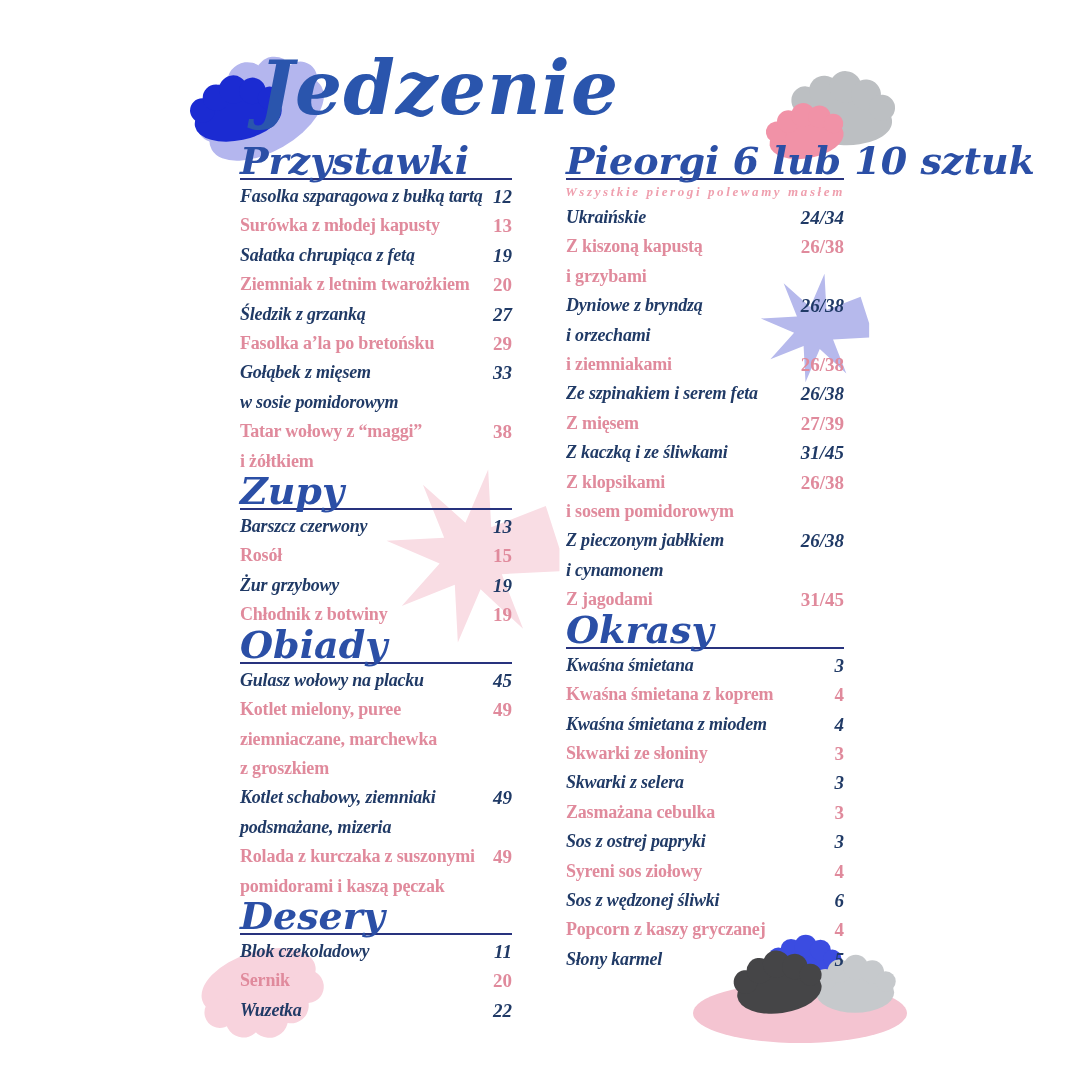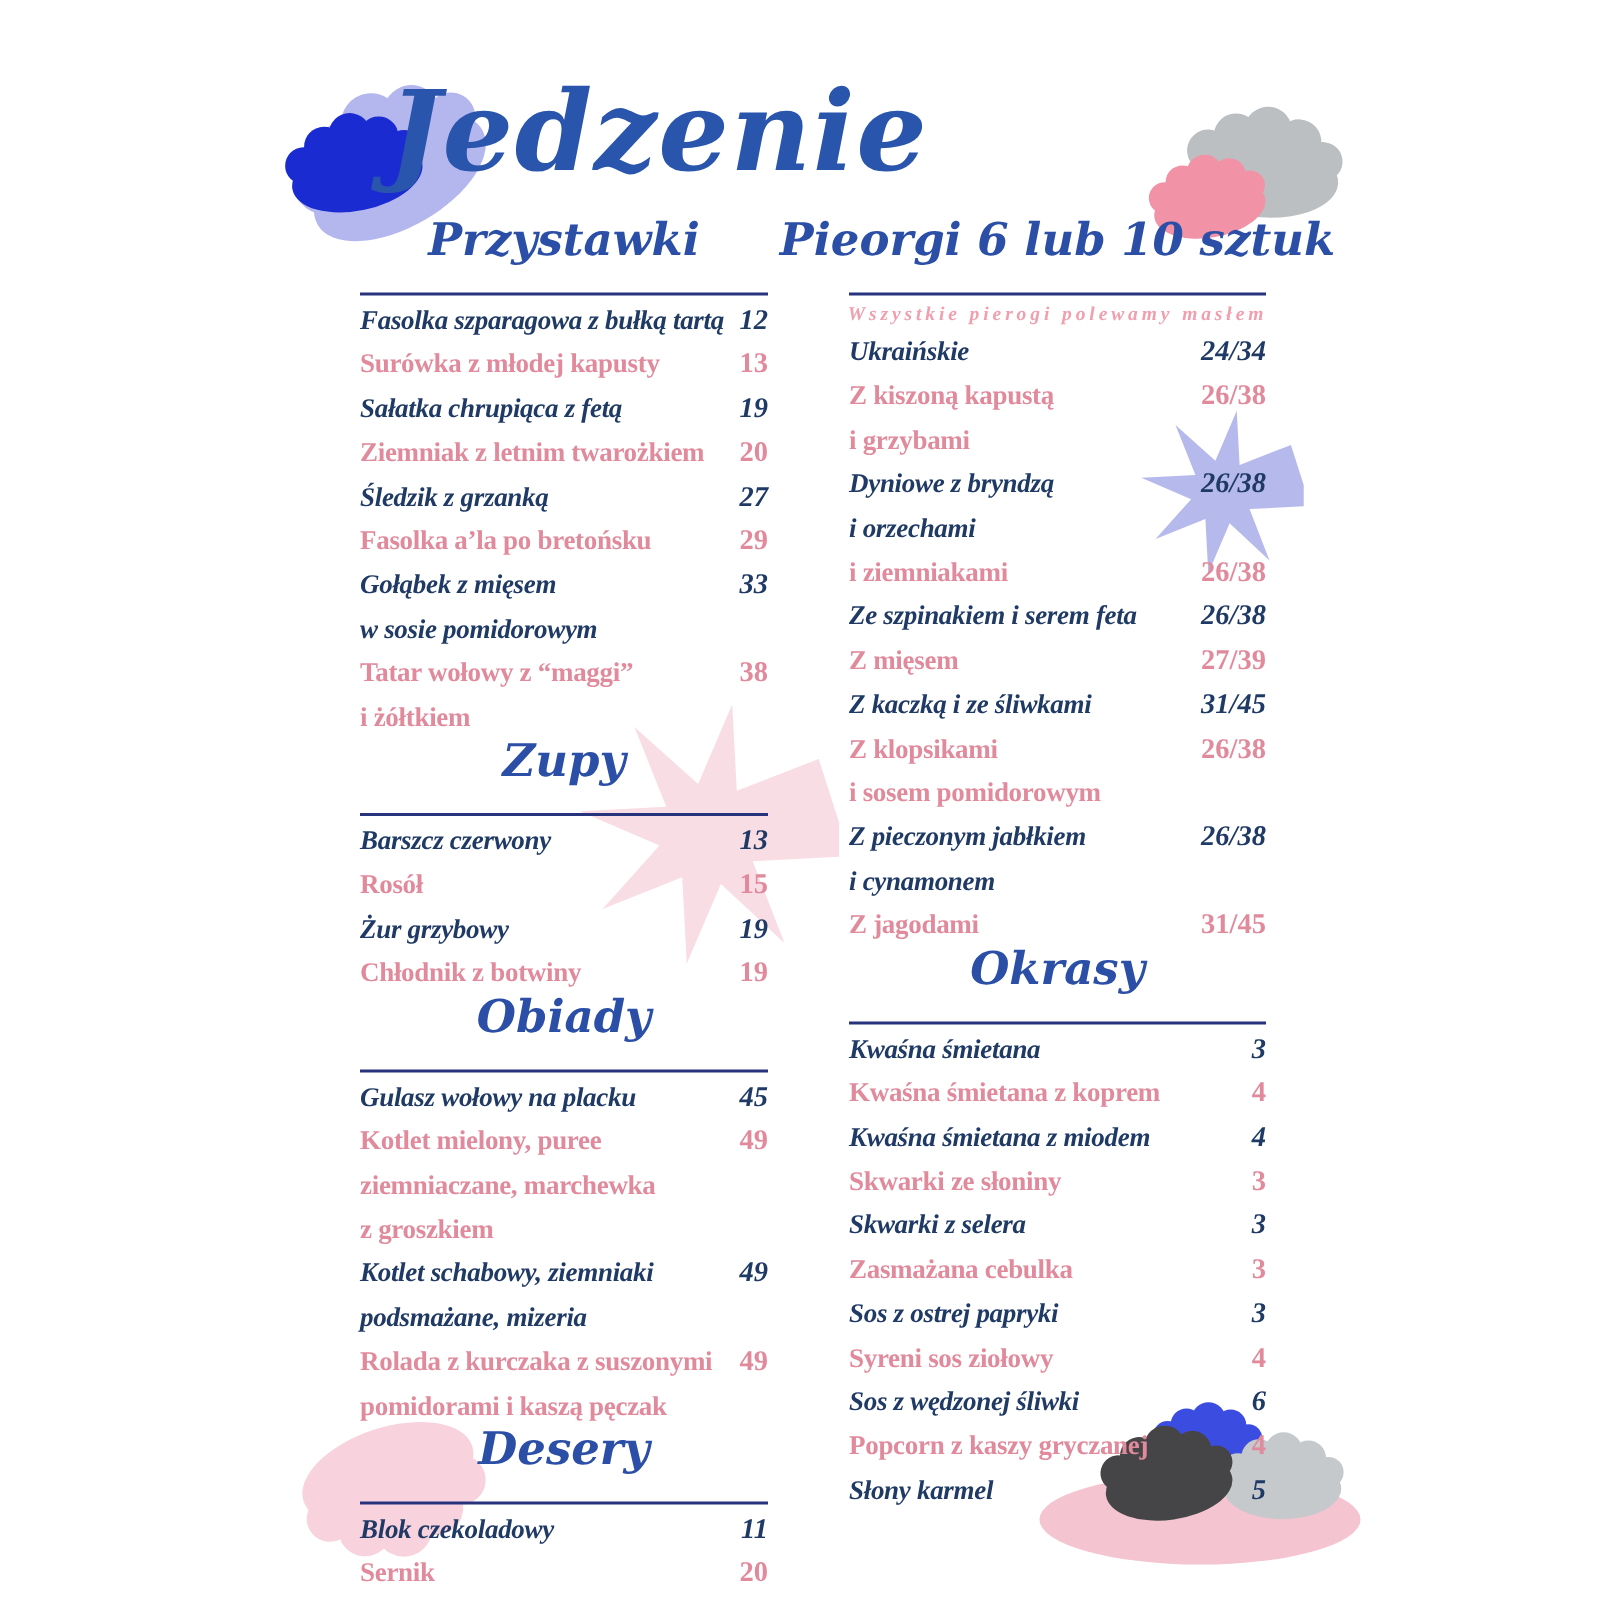--- a/index.html
+++ b/index.html
@@ -10,24 +10,24 @@
   .deco svg{display:block;width:100%;height:100%;overflow:visible;}
   .base-ellipse{border-radius:50%;}
   
   .title{position:absolute;z-index:2;left:0;top:38px;width:878px;text-align:center;
          font-family:"DejaVu Serif", serif;font-style:italic;font-weight:700;
          font-size:74px;line-height:100px;color:var(--title_blue);letter-spacing:1px;}
   
   .column{position:absolute;z-index:1;top:146px;}
   .column.left{left:240px;width:272px;}
   .column.right{left:566px;width:278px;}
-  .section-head{display:flex;justify-content:center;border-bottom:2.5px solid var(--underline_navy);
+  .section-head{display:flex;border-bottom:2.5px solid var(--underline_navy);
       font-family:"DejaVu Serif", serif;font-style:italic;font-weight:700;
-      font-size:30px;line-height:33px;color:var(--header_blue);
-      margin:-2px 0 2px;padding-bottom:18px;white-space:nowrap;}
+      font-size:38px;line-height:33px;color:var(--header_blue);
+      margin:-2px 0 2px;padding-bottom:1px;white-space:nowrap;}
   .section-subtitle{display:flex;justify-content:center;white-space:nowrap;
       font-style:italic;font-weight:700;font-size:13px;line-height:19px;
       letter-spacing:2.6px;color:var(--subtitle_pink);margin-bottom:2px;}
   .item{position:relative;}
   .line{line-height:29.4px;white-space:nowrap;font-weight:700;font-size:18px;letter-spacing:-0.2px;}
   .price{position:absolute;right:0;top:0;line-height:29.4px;font-weight:700;font-size:19px;}
   .v-blue .line,.v-blue .price{color:var(--text_blue);font-style:italic;}
   .v-pink .line,.v-pink .price{color:var(--text_pink);}
 </style>
 </head>
@@ -223,20 +223,26 @@
           <div class="line">Blok czekoladowy</div>
         </div>
         <div class="price">11</div>
       </div>
       <div class="item v-pink">
         <div class="lines">
           <div class="line">Sernik</div>
         </div>
         <div class="price">20</div>
       </div>
+      <div class="item v-blue">
+        <div class="lines">
+          <div class="line">Wuzetka</div>
+        </div>
+        <div class="price">22</div>
+      </div>
     </div>
   <div class="column right">
       <div class="section-head">
         <div class="head-text">Pieorgi 6 lub 10 sztuk</div>
       </div>
       <div class="section-subtitle">Wszystkie pierogi polewamy masłem</div>
       <div class="item v-blue">
         <div class="lines">
           <div class="line">Ukraińskie</div>
         </div>

